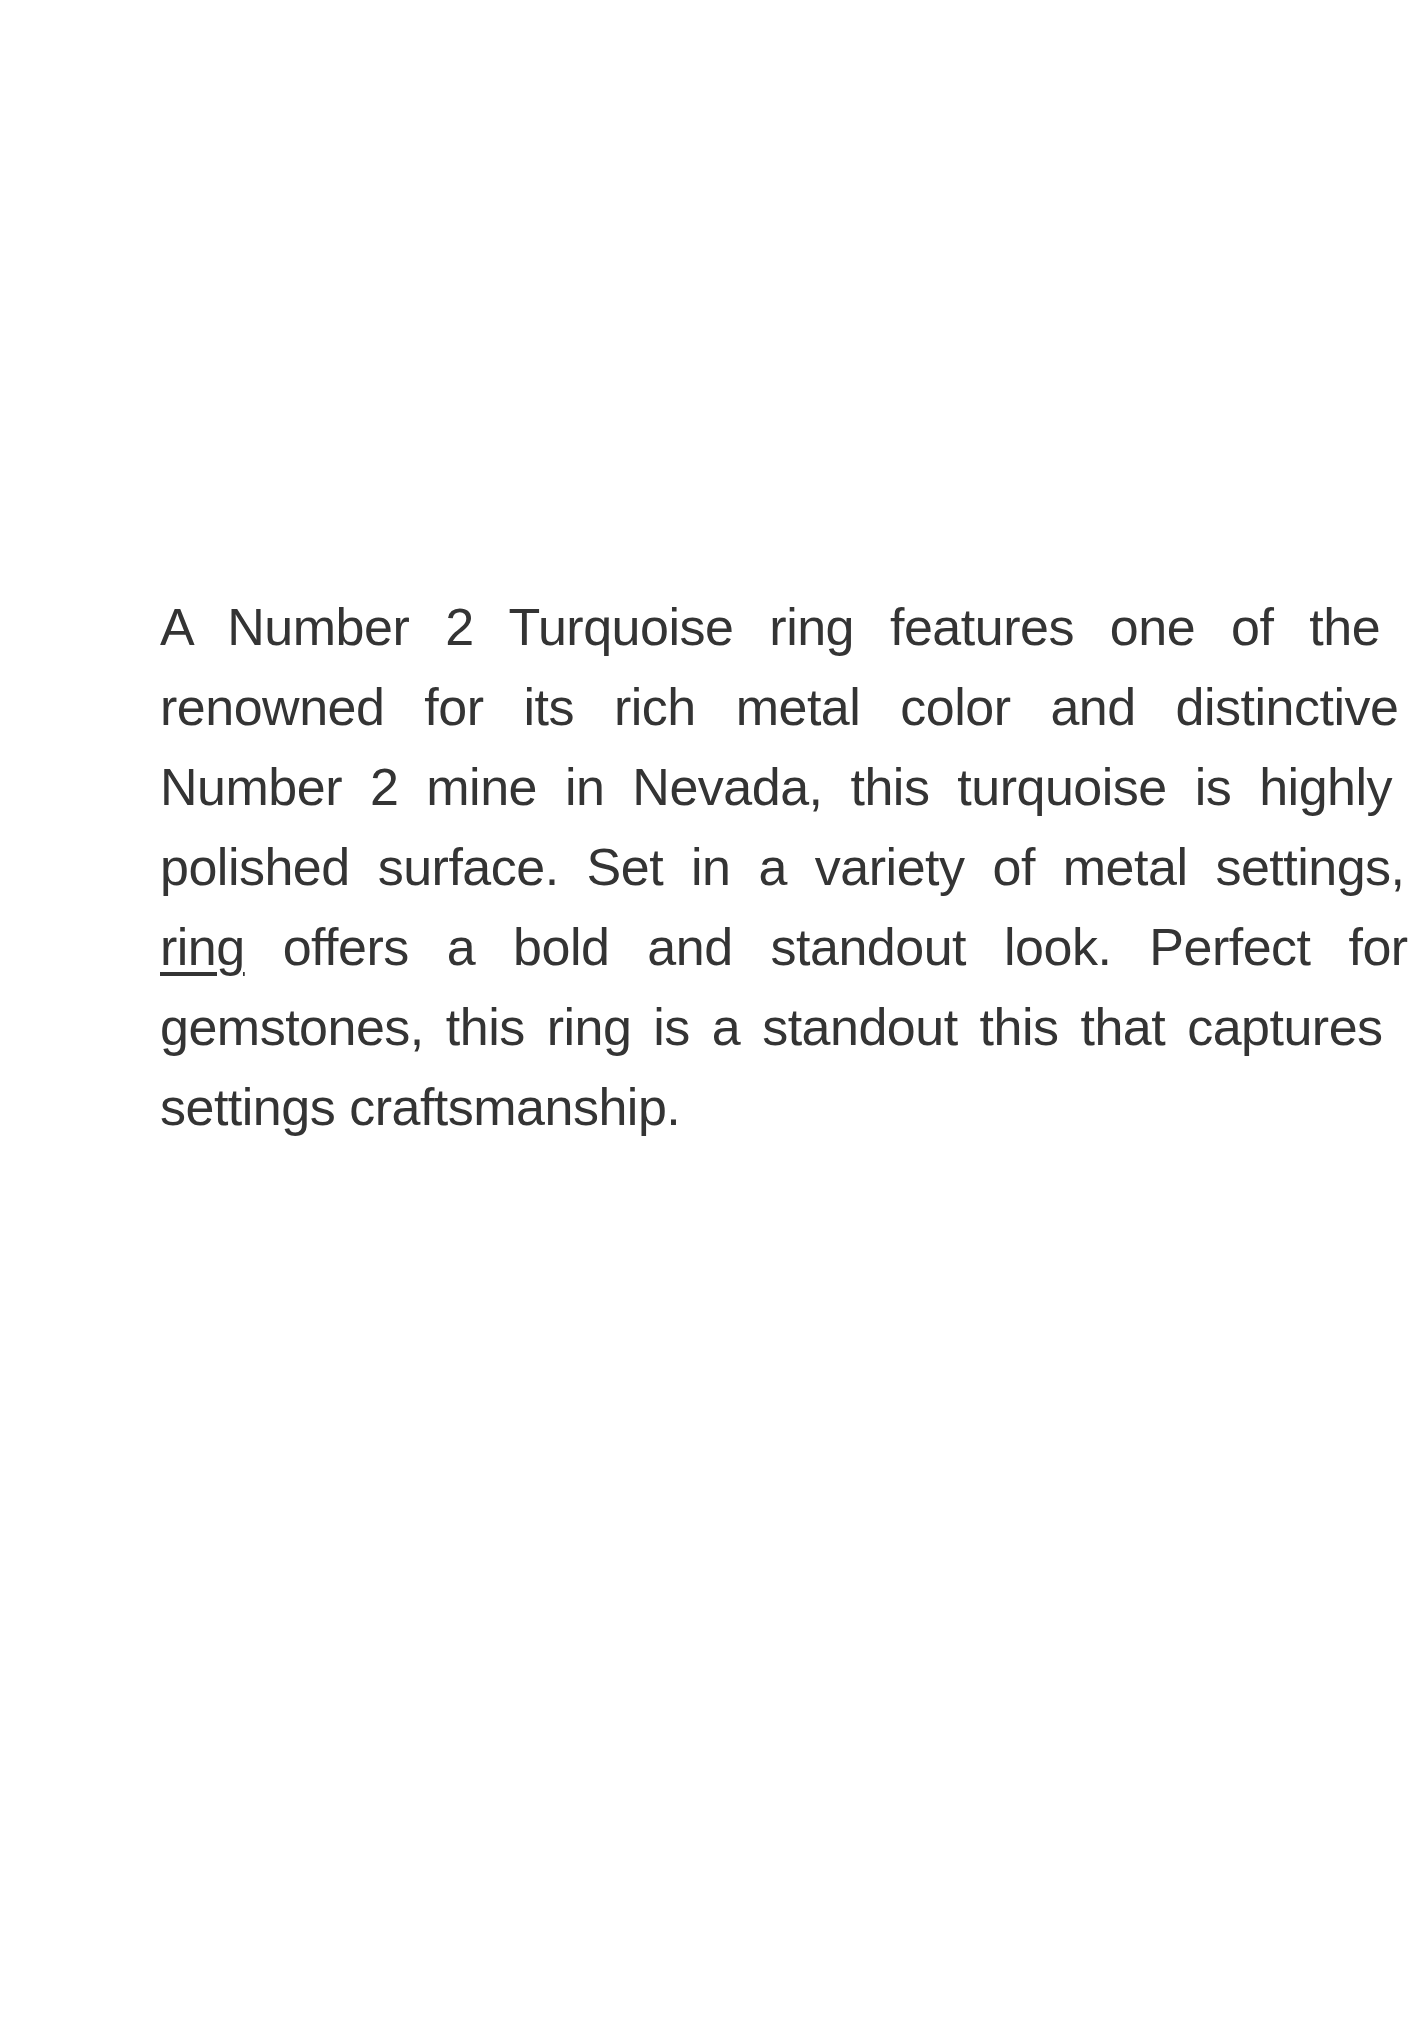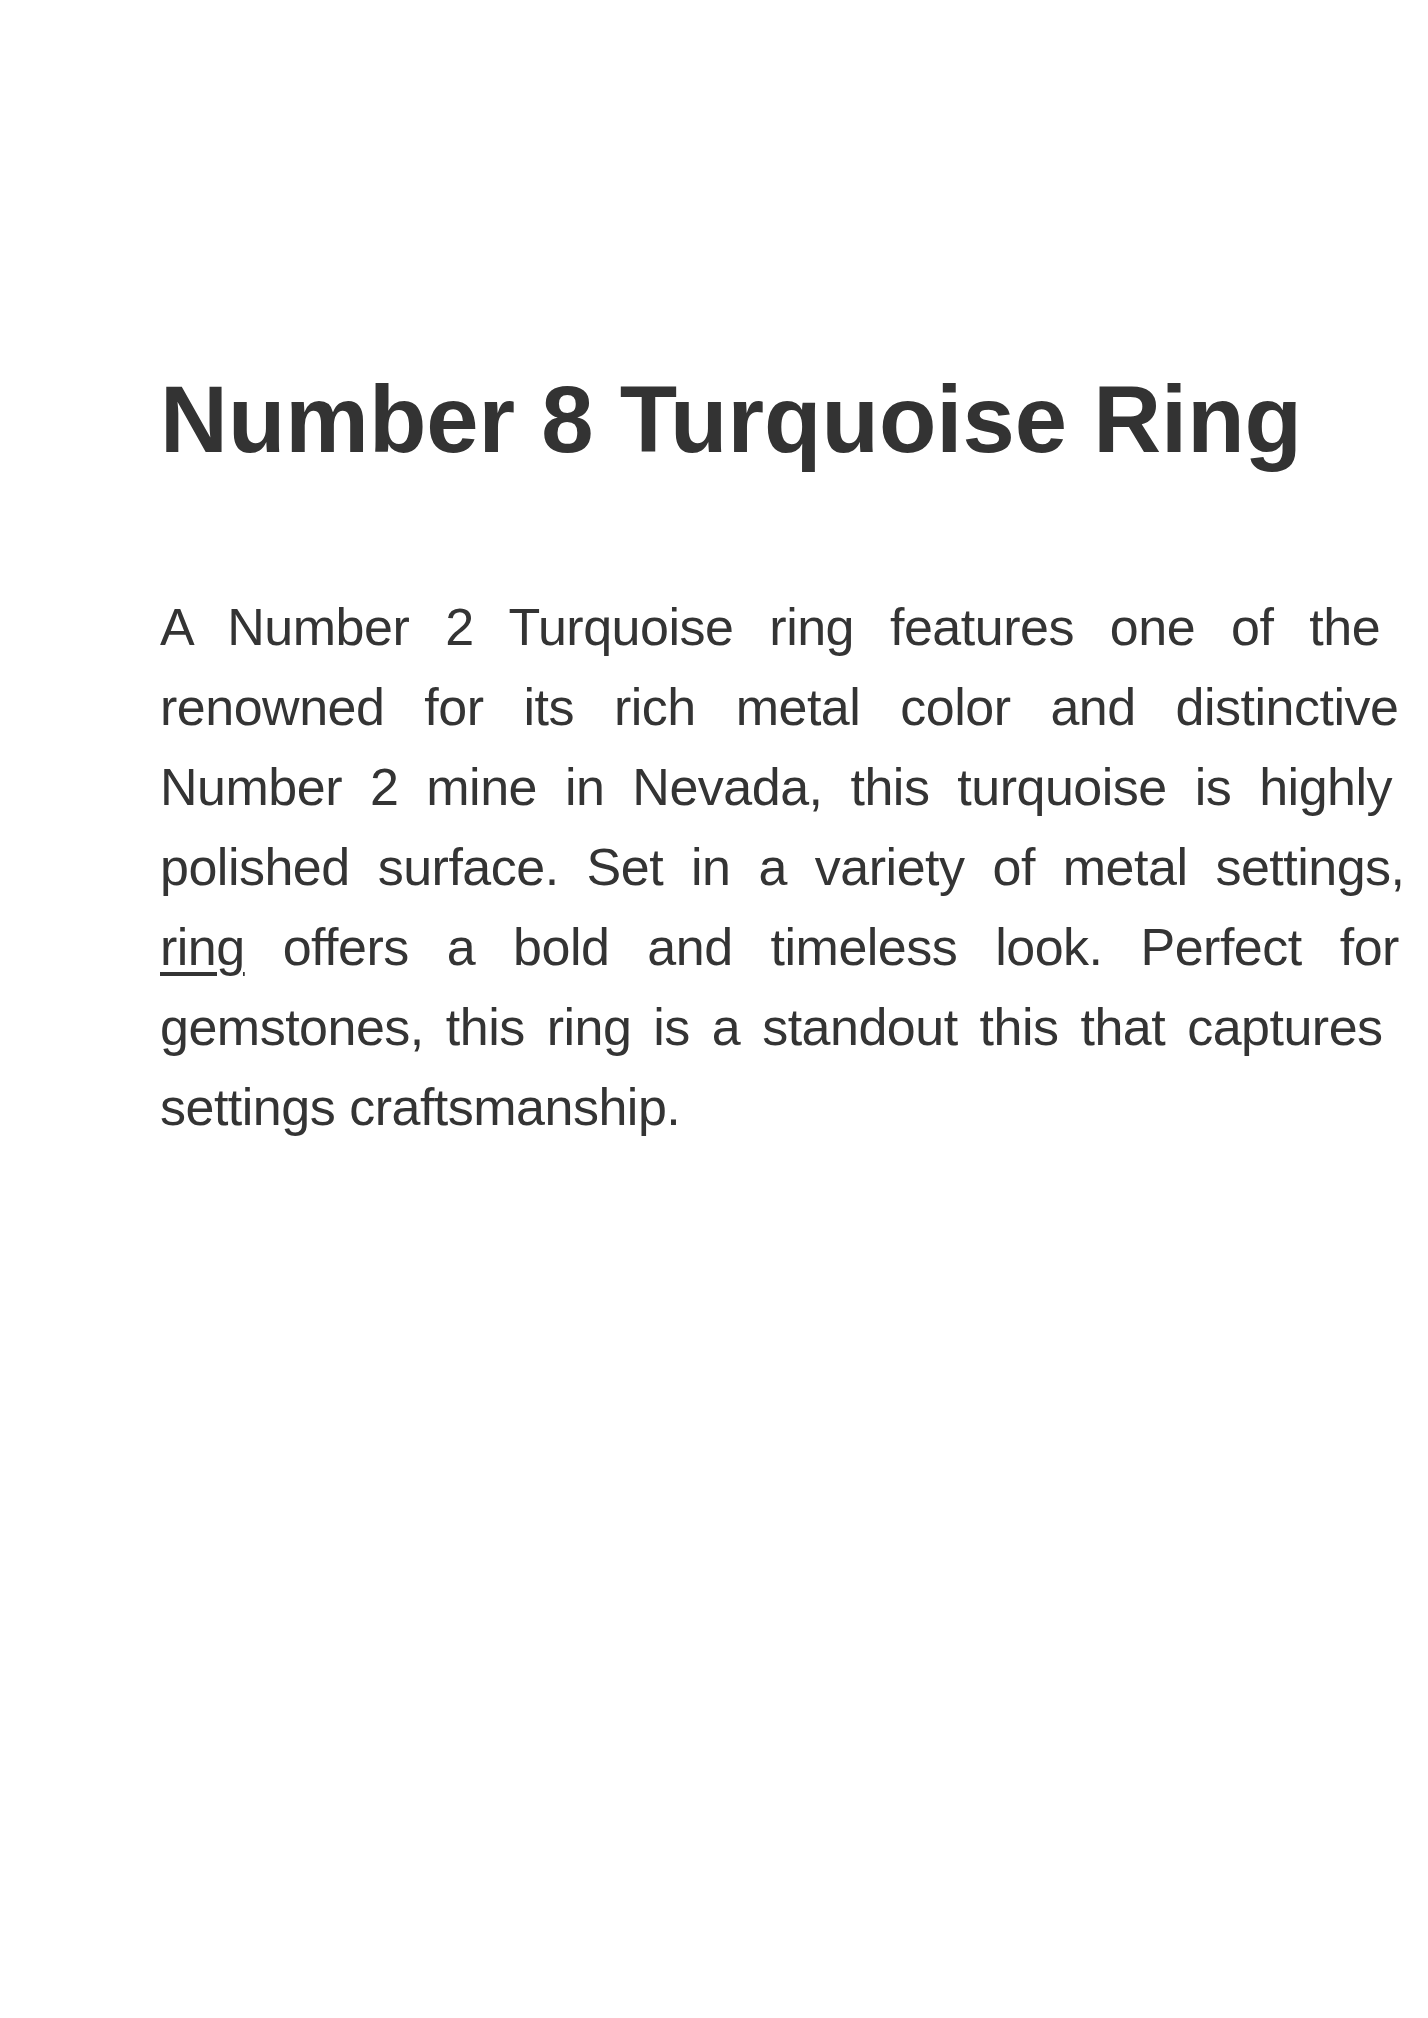--- a/index.html
+++ b/index.html
@@ -59,24 +59,23 @@
     text-decoration-thickness: 4px;
     text-underline-offset: 7px;
     cursor: pointer;
     margin-top: 28px;
   }
 </style>
 </head>
 <body>
 
 <div class="page">
-  <h1 class="doc-heading">Number 8 Turquoise Ring</h1>
 
   <div class="doc-paragraph">
       <div class="para-line"><span>A Number 2 Turquoise ring features one of the</span></div>
       <div class="para-line"><span>renowned for its rich metal color and distinctive</span></div>
       <div class="para-line"><span>Number 2 mine in Nevada, this turquoise is highly</span></div>
       <div class="para-line"><span>polished surface. Set in a variety of metal settings,</span></div>
-      <div class="para-line"><span class="inline-link">ring</span><span> offers a bold and timeless look. Perfect for</span></div>
+      <div class="para-line"><span class="inline-link">ring</span><span> offers a bold and standout look. Perfect for</span></div>
       <div class="para-line"><span>gemstones, this ring is a standout this that captures</span></div>
       <div class="para-line"><span>settings craftsmanship.</span></div>
     </div>
 </div>
 
 </body></html>

